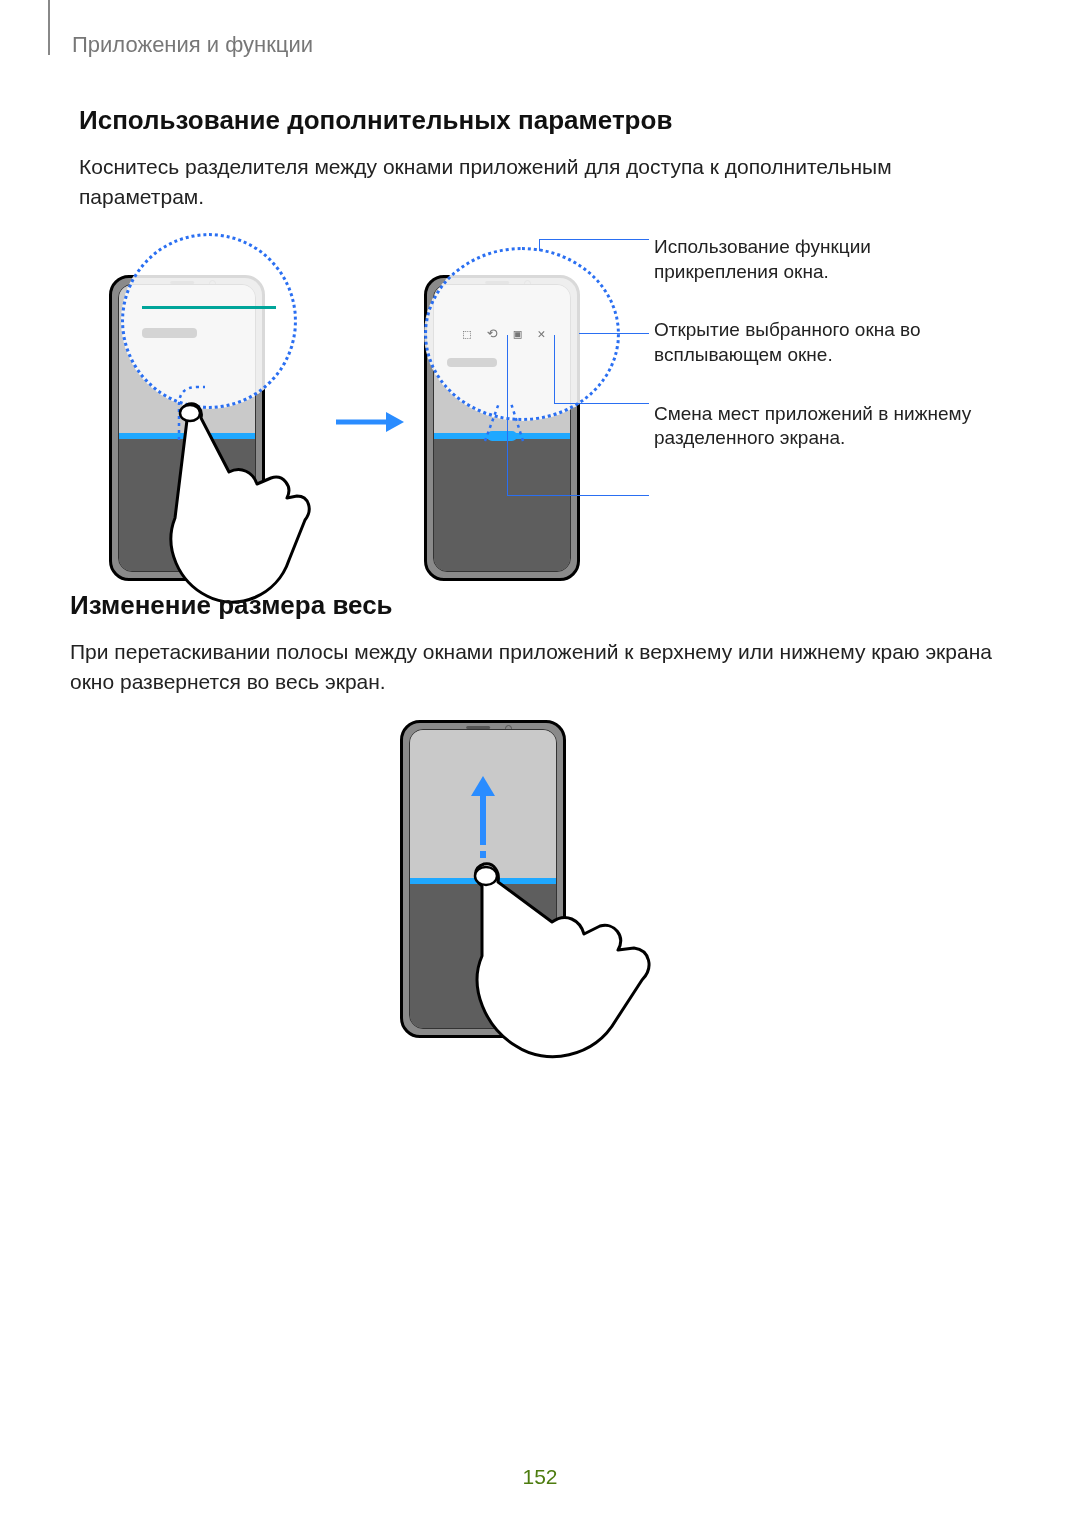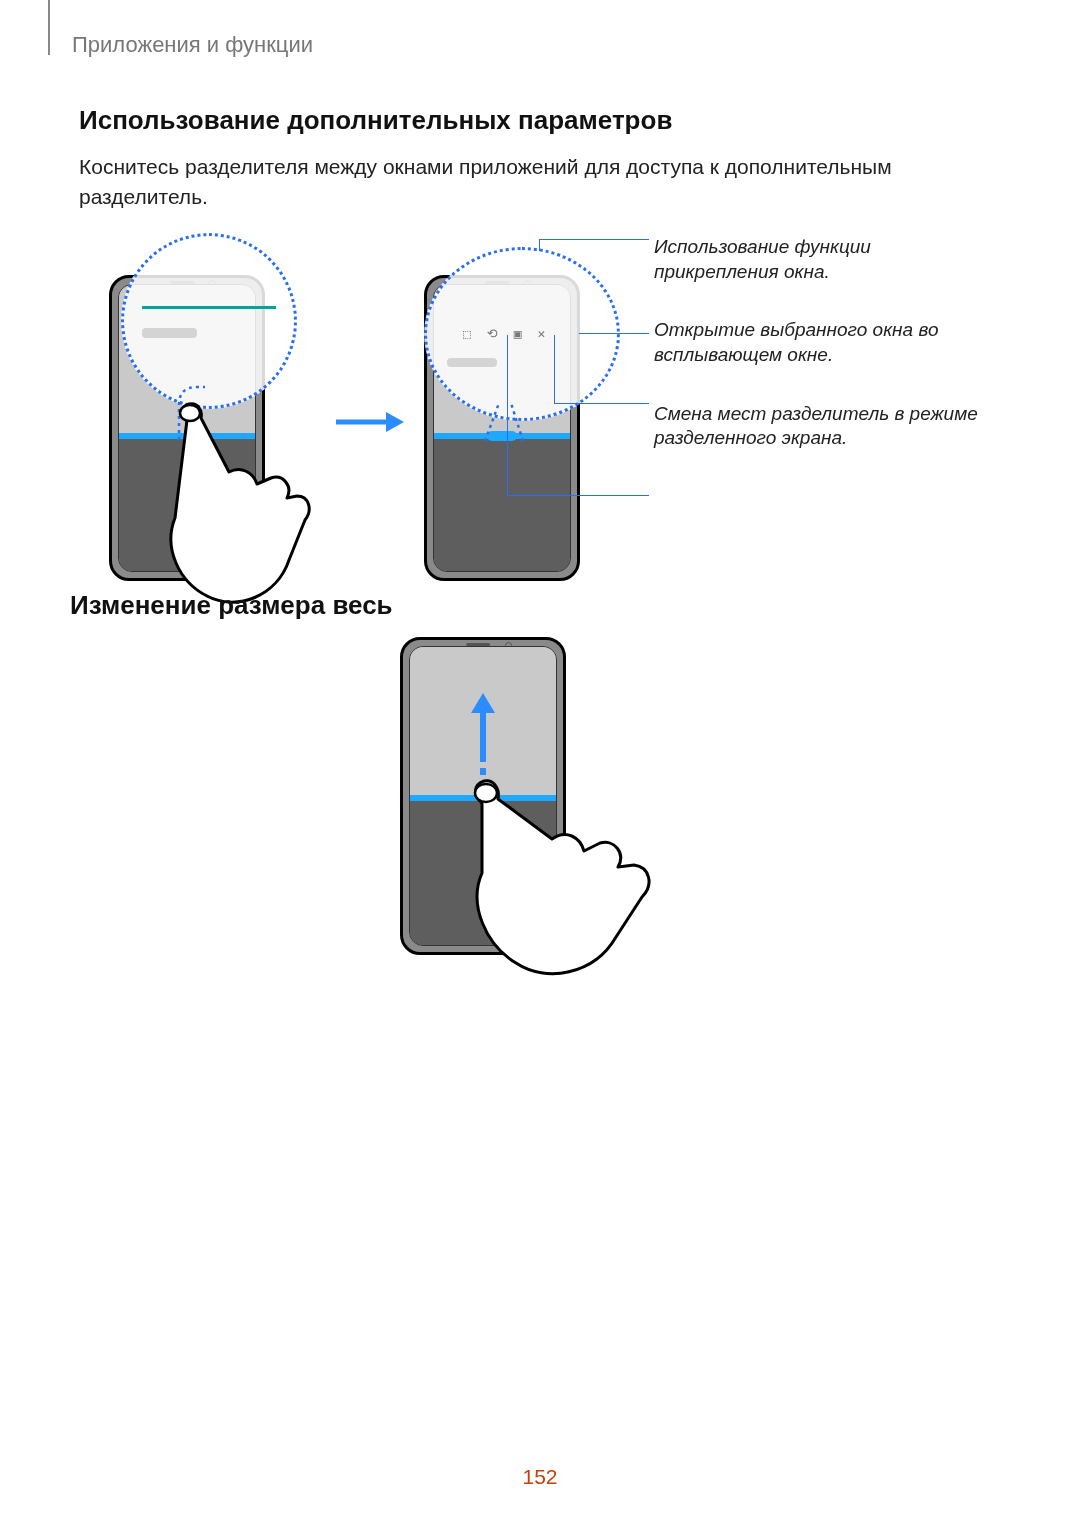--- a/index.html
+++ b/index.html
@@ -56,21 +56,20 @@
     position: relative;
     width: 940px;
     height: 390px;
     margin-bottom: 38px;
   }
   .callouts {
     position: absolute;
     left: 575px;
     top: 0;
     width: 340px;
-    font-style: italic;
   }
   .callout {
     font-size: 19px;
     color: #222;
     line-height: 1.3;
     margin-bottom: 34px;
   }
   .phone {
     position: absolute;
     width: 150px;
@@ -190,39 +189,39 @@
   .arrow-up {
     position: absolute;
   }
   .page-number {
     position: absolute;
     bottom: 38px;
     left: 0;
     width: 1080px;
     text-align: center;
     font-size: 21px;
-    color: #c2410c;
+    color: #4d7c0f;
   }
   .section2-block {
     position: absolute;
     left: 70px;
     top: 590px;
     width: 940px;
   }
 </style>
 </head>
 <body>
 
 <div class="page">
   <div class="tab-mark"></div>
   <div class="running-header">Приложения и функции</div>
 
   <div class="content">
     <h2 class="section">Использование дополнительных параметров</h2>
-    <p class="body">Коснитесь разделителя между окнами приложений для доступа к дополнительным разделитель.</p>
+    <p class="body">Коснитесь разделителя между окнами приложений для доступа к дополнительным параметрам.</p>
 
     <div class="figure1">
 
       <div class="phone" style="left:30px; top:40px;">
         <div class="speaker"></div>
         <div class="cam"></div>
         <div class="phone-inner">
           <div class="upper-app"></div>
           <div class="lower-app"></div>
           <div class="divider-bar"></div>
@@ -270,38 +269,39 @@
         <div style="position:absolute;left:20px;top:108px;width:50px;height:9px;border-radius:4px;background:#d4d4d4;"></div>
       </div>
       <svg style="position:absolute;left:402px;top:160px;width:46px;height:50px;">
         <path d="M 4 46 L 18 8" fill="none" stroke="#2a6ff2" stroke-width="2.5" stroke-dasharray="3,4"></path>
         <path d="M 42 46 L 30 8" fill="none" stroke="#2a6ff2" stroke-width="2.5" stroke-dasharray="3,4"></path>
       </svg>
 
       <div class="callouts">
         <div class="callout">Использование функции прикрепления окна.</div>
         <div class="callout">Открытие выбранного окна во всплывающем окне.</div>
-        <div class="callout">Смена мест разделитель в режиме разделенного экрана.</div>
+        <div class="callout">Смена мест приложений в нижнему разделенного экрана.</div>
       </div>
 
       <div class="leader-v" style="left:460px; top:4px; height:12px;"></div>
       <div class="leader" style="left:460px; top:4px; width:110px;"></div>
 
       <div class="leader" style="left:500px; top:98px; width:70px;"></div>
 
       <div class="leader-v" style="left:475px; top:100px; height:68px;"></div>
       <div class="leader" style="left:475px; top:168px; width:95px;"></div>
 
       <div class="leader-v" style="left:428px; top:100px; height:160px;"></div>
       <div class="leader" style="left:428px; top:260px; width:142px;"></div>
     </div>
   </div>
 
   <div class="section2-block">
     <h2 class="section">Изменение размера весь</h2>
+    <p class="body">При перетаскивании полосы между окнами приложений к верхнему или нижнему краю экрана окно развернется во весь экран.</p>
 
     <div class="figure2">
       <div class="phone2-wrap">
         <div class="phone" style="position:relative; width:160px; height:312px;">
           <div class="speaker"></div>
           <div class="cam"></div>
           <div class="phone-inner">
             <div class="upper-app" style="height:148px;"></div>
             <div class="lower-app" style="top:154px;"></div>
             <div class="divider-bar" style="top:148px;"></div>

